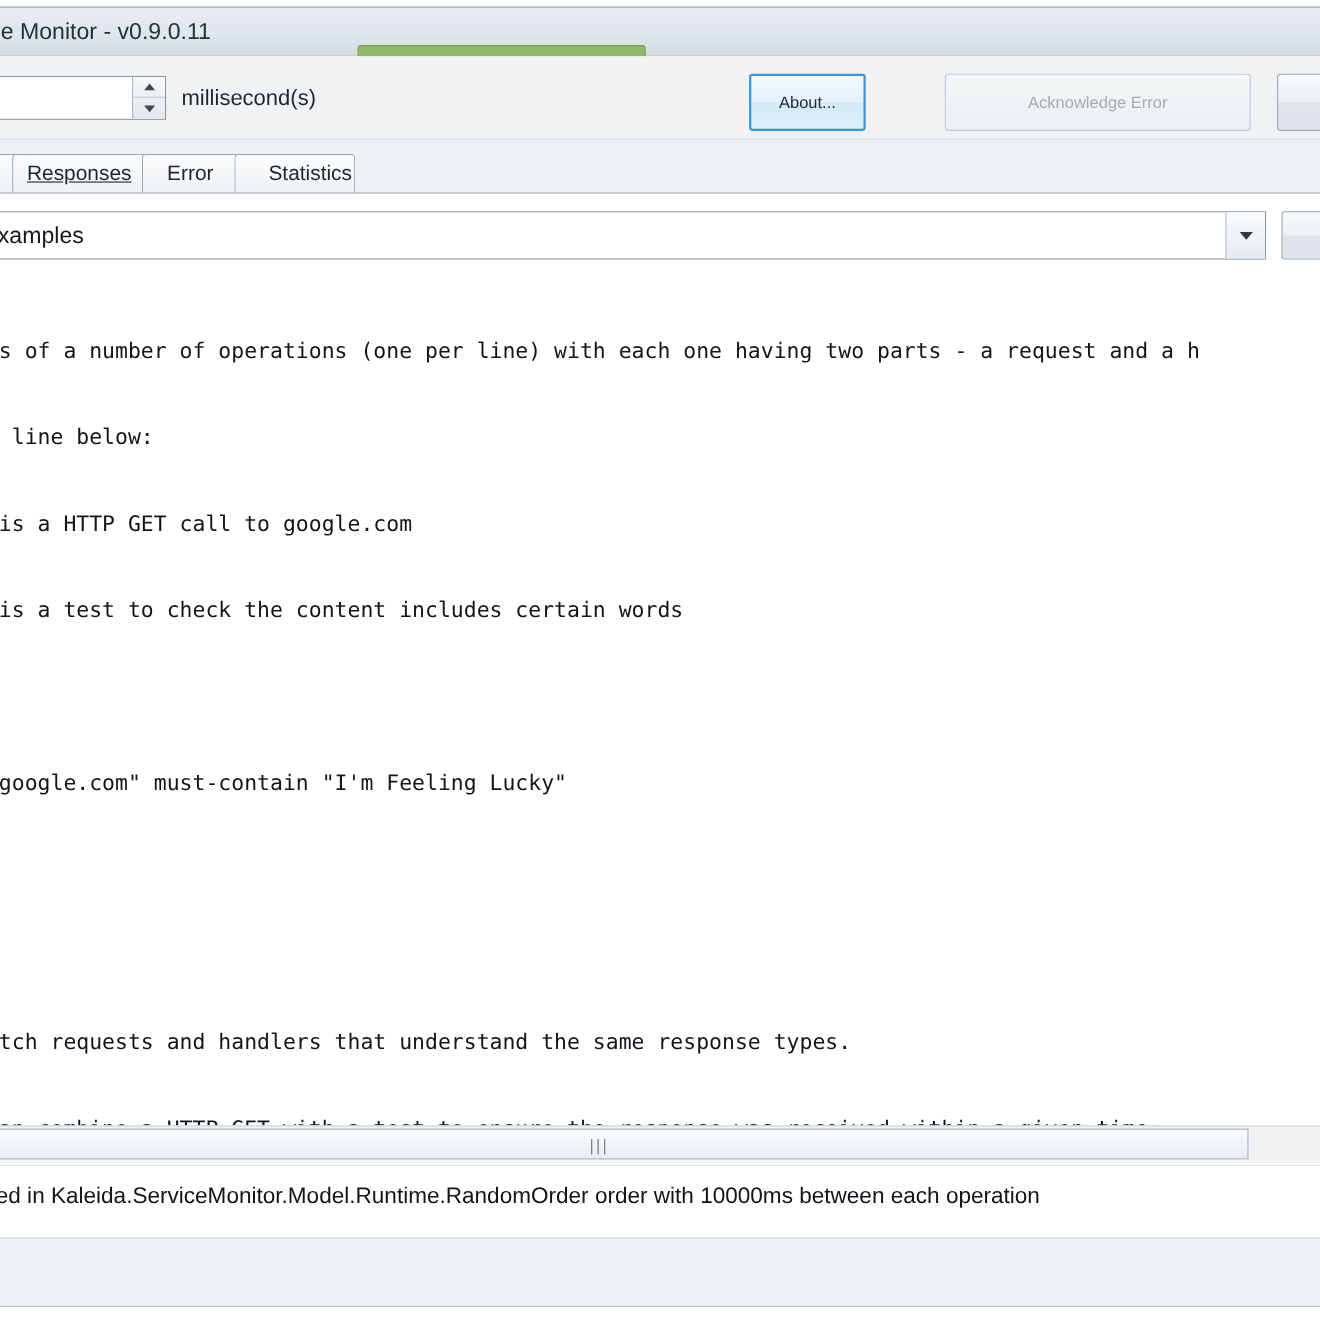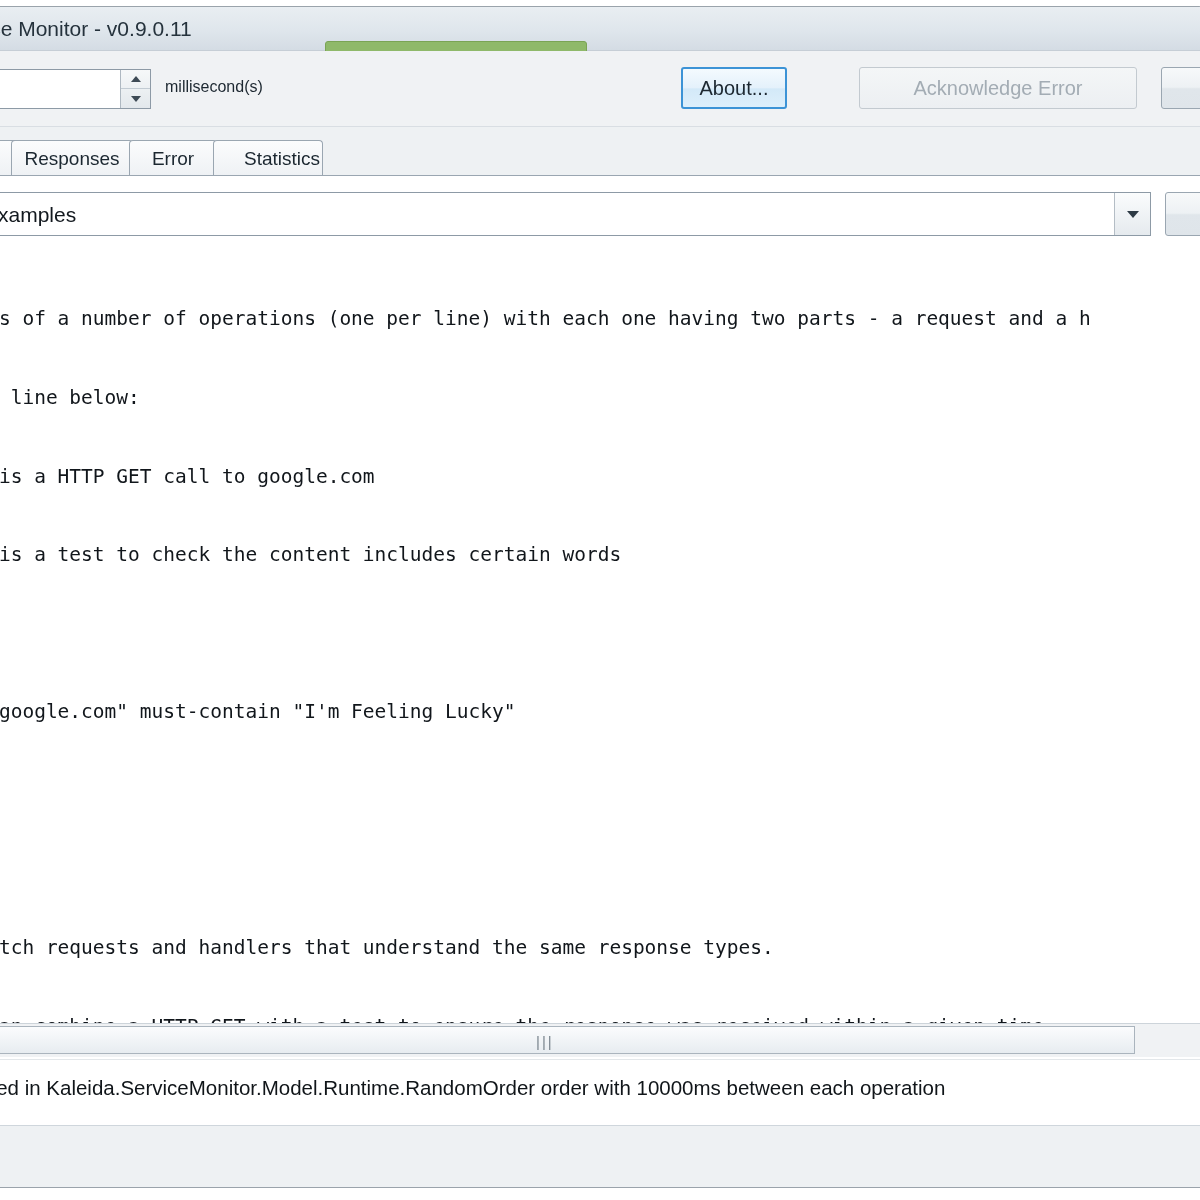--- a/index.html
+++ b/index.html
@@ -114,31 +114,31 @@
     border-left: 5px solid transparent;
     border-right: 5px solid transparent;
   }
   .arrow-up { margin-top: -3px; border-bottom: 6px solid #3d4a55; }
   .arrow-down { margin-top: -3px; border-top: 6px solid #3d4a55; }
 
   .unit-label {
     position: absolute;
     left: 212px;
     top: 27px;
-    font-size: 16px;
+    font-size: 20px;
     color: #1c2730;
   }
 
   .btn {
     position: absolute;
-    height: 42px;
+    height: 52px;
     background: linear-gradient(to bottom, #f7f9fa 0%, #edf1f4 48%, #e0e6eb 52%, #dfe5ea 100%);
     border: 1px solid #9aa6b1;
     border-radius: 3px;
-    font-size: 20px;
+    font-size: 15px;
     color: #1d2831;
     display: flex;
     align-items: center;
     justify-content: center;
     box-sizing: border-box;
   }
   .btn.focus {
     border: 2px solid #3c93d6;
     background: linear-gradient(to bottom, #f4fafe 0%, #e4f1fb 50%, #d3e9f8 52%, #ddeffb 100%);
   }
@@ -169,21 +169,21 @@
     border-bottom: none;
     border-radius: 4px 4px 0 0;
     font-size: 19px;
     color: #1b2730;
     display: flex;
     align-items: center;
     justify-content: center;
     box-sizing: border-box;
   }
   .tab.first { left: -44px; width: 112px; }
-  .tab.t2 { left: 58px;  width: 122px; }
+  .tab.t2 { left: 58px;  width: 122px; text-decoration: underline; }
   .tab.t3 { left: 176px; width: 88px; }
   .tab.t4 { left: 260px; width: 110px; padding-left: 28px; }
 
   
   .content {
     position: absolute;
     left: 0;
     top: 168px;
     width: 100%;
     bottom: 0;

